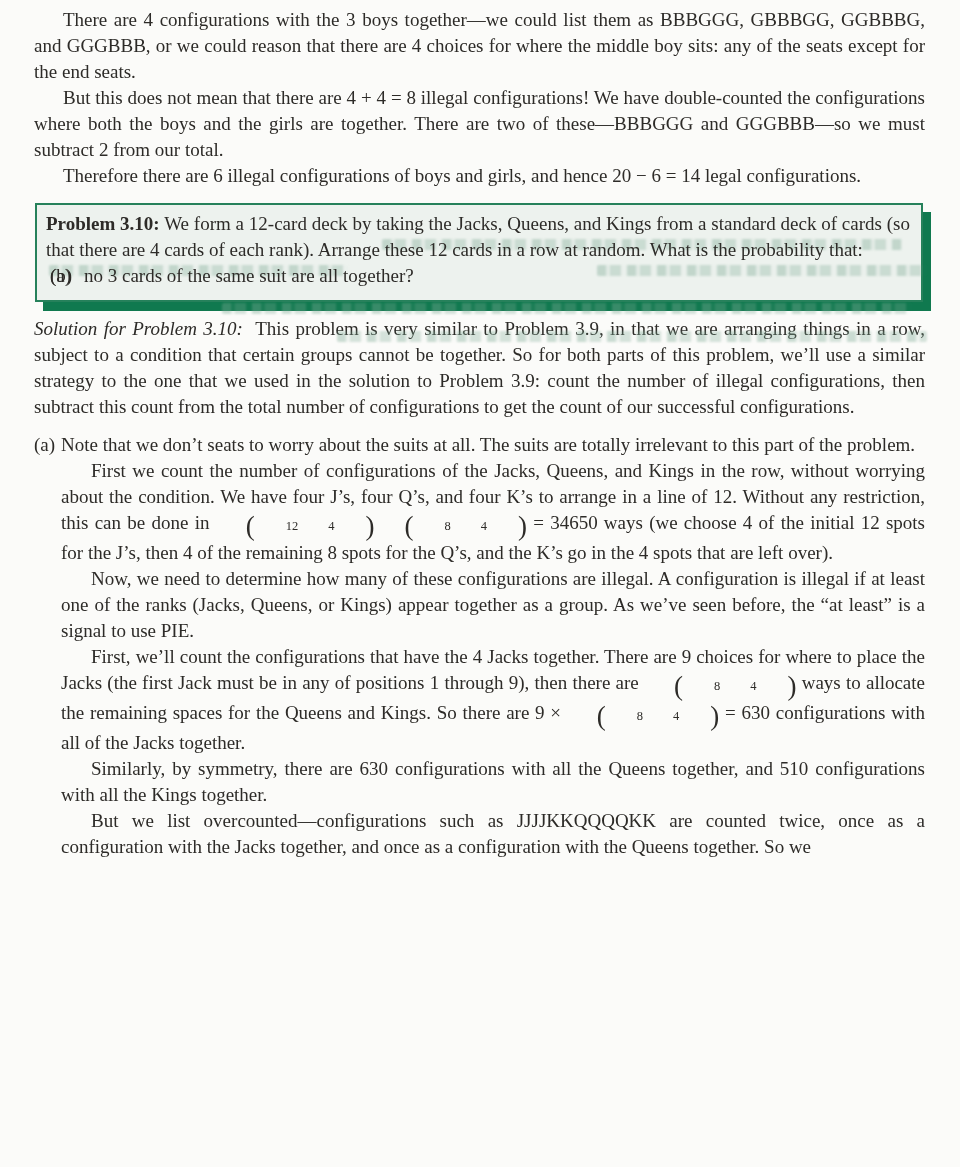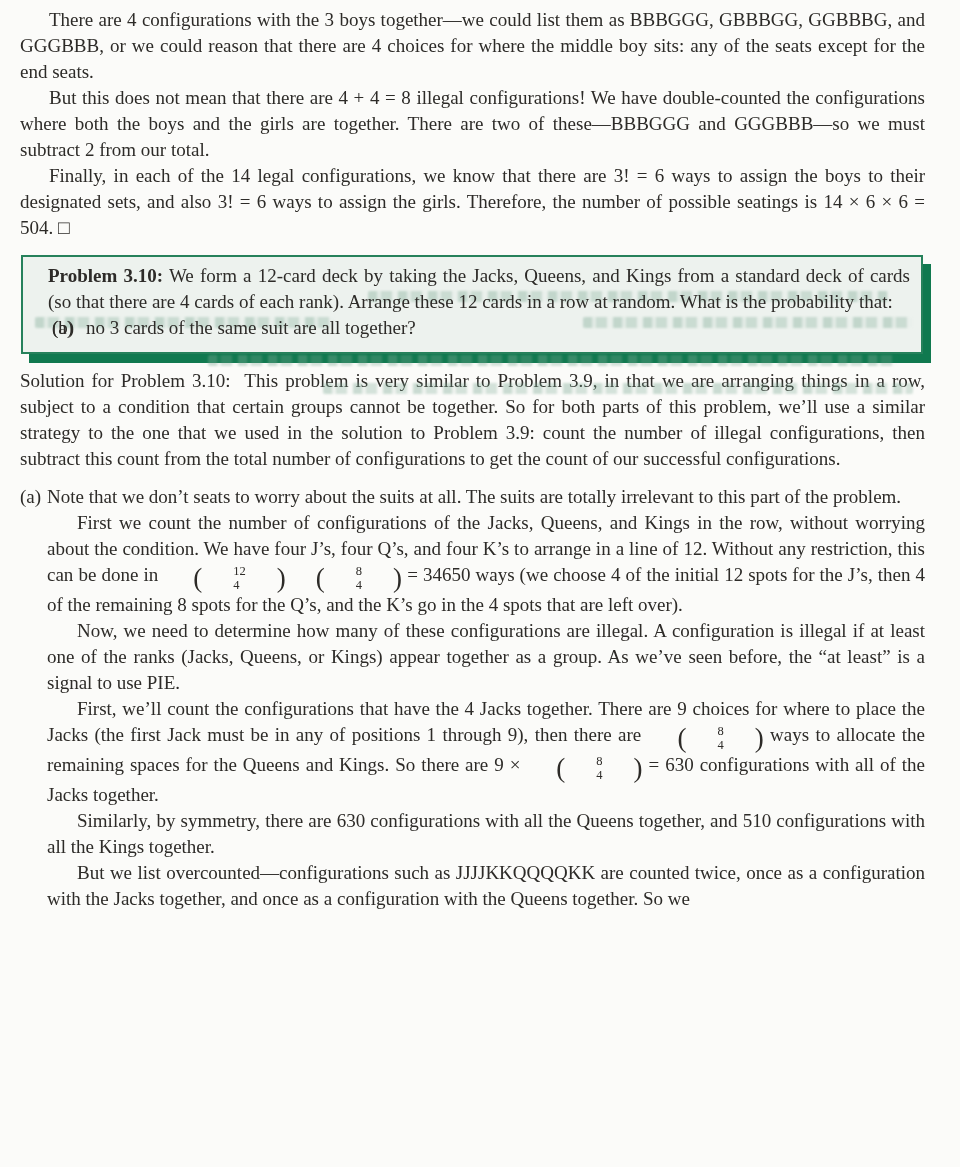--- a/index.html
+++ b/index.html
@@ -3,41 +3,41 @@
 <meta charset="utf-8">
 <style>
   html, body { margin: 0; padding: 0; }
   body {
     width: 960px; height: 1167px;
     background: #fbfbf9;
     overflow: hidden;
     color: #2d2b28;
     font-family: "Liberation Serif", serif;
   }
-  .page { padding: 7px 35px 0 20px; }
+  .page { padding: 7px 35px 0 34px; }
 
   p.body {
     margin: 0;
     font-size: 19px;
     line-height: 26px;
     text-align: justify;
   }
   .gap { margin-top: 10px; }
   .indent { text-indent: 29px; }
 
   
   .problem-box {
     position: relative;
     margin: 14px 2px 14px 1px;
     background: #edf2ee;
     border: 2px solid #26815b;
     box-shadow: 8px 9px 0 #10794f;
     padding: 6px 11px 11px 9px;
   }
-  .problem-box p.body { position: relative; z-index: 2; margin-left: 16px; }
+  .problem-box p.body { position: relative; z-index: 2; }
   .box-title b { font-weight: bold; }
   .box-item { margin-top: 9px; position: relative; padding-left: 38px; text-align: left; }
   .box-item .ilabel { position: absolute; left: 4px; }
 
   
   .ghost {
     position: absolute; height: 11px; z-index: 1;
     background: repeating-linear-gradient(90deg,
       rgba(125,170,148,0.38) 0 9px,
       rgba(125,170,148,0.10) 9px 13px,
@@ -46,43 +46,43 @@
     filter: blur(1.2px);
     border-radius: 2px;
   }
   .g1 { top: 34px; left: 345px; width: 520px; }
   .g2 { top: 60px; left: 12px;  width: 300px; }
   .g3 { top: 60px; left: 560px; width: 330px; }
   .g4 { top: 98px; left: 185px; width: 690px; }
   .g5 { top: 126px; left: 300px; width: 590px; }
 
   
-  .sol-label { }
+  .sol-label { font-style: italic; }
 
   
   .part { position: relative; padding-left: 27px; margin-top: 12px; }
   .part-label {
     position: absolute; left: 0; top: 0;
     font-size: 19px; line-height: 26px;
   }
   .sub { margin-left: -11px; text-indent: 30px; margin-top: 10px; }
 
   
   .binom { display: inline-flex; align-items: center; vertical-align: -6px; line-height: 1; white-space: nowrap; }
   .bp { font-size: 27px; line-height: 1; transform: scaleY(1.03); }
-  .stk { display: inline-flex; flex-direction: column; align-items: flex-start; font-size: 12.5px; line-height: 1.05; padding: 0 1px; }
+  .stk { display: inline-flex; flex-direction: row; align-items: flex-start; font-size: 12.5px; line-height: 1.05; padding: 0 1px; }
 </style>
 </head>
 <body>
 
 <div class="page">
 
   <p class="body indent">There are 4 configurations with the 3 boys together—we could list them as BBBGGG, GBBBGG, GGBBBG, and GGGBBB, or we could reason that there are 4 choices for where the middle boy sits: any of the seats except for the end seats.</p>
   <p class="body indent gap">But this does not mean that there are 4 + 4 = 8 illegal configurations! We have double-counted the configurations where both the boys and the girls are together. There are two of these—BBBGGG and GGGBBB—so we must subtract 2 from our total.</p>
-  <p class="body indent gap">Finally, in each of the 14 legal configurations, we know that there are 3! = 6 ways to assign the boys to their designated sets, and also 3! = 6 ways to assign the girls. Therefore, the number of possible seatings is 14 × 6 × 6 = 504. □</p>
+  <p class="body indent gap">Therefore there are 6 illegal configurations of boys and girls, and hence 20 − 6 = 14 legal configurations.</p>
 
   <div class="problem-box">
     <div class="ghost g1"></div>
     <div class="ghost g2"></div>
     <div class="ghost g3"></div>
     <div class="ghost g4"></div>
     <div class="ghost g5"></div>
 
     <p class="body box-title"><b>Problem 3.10:</b> <span>We form a 12-card deck by taking the Jacks, Queens, and Kings from a standard deck of cards (so that there are 4 cards of each rank). Arrange these 12 cards in a row at random. What is the probability that:</span></p>
 

